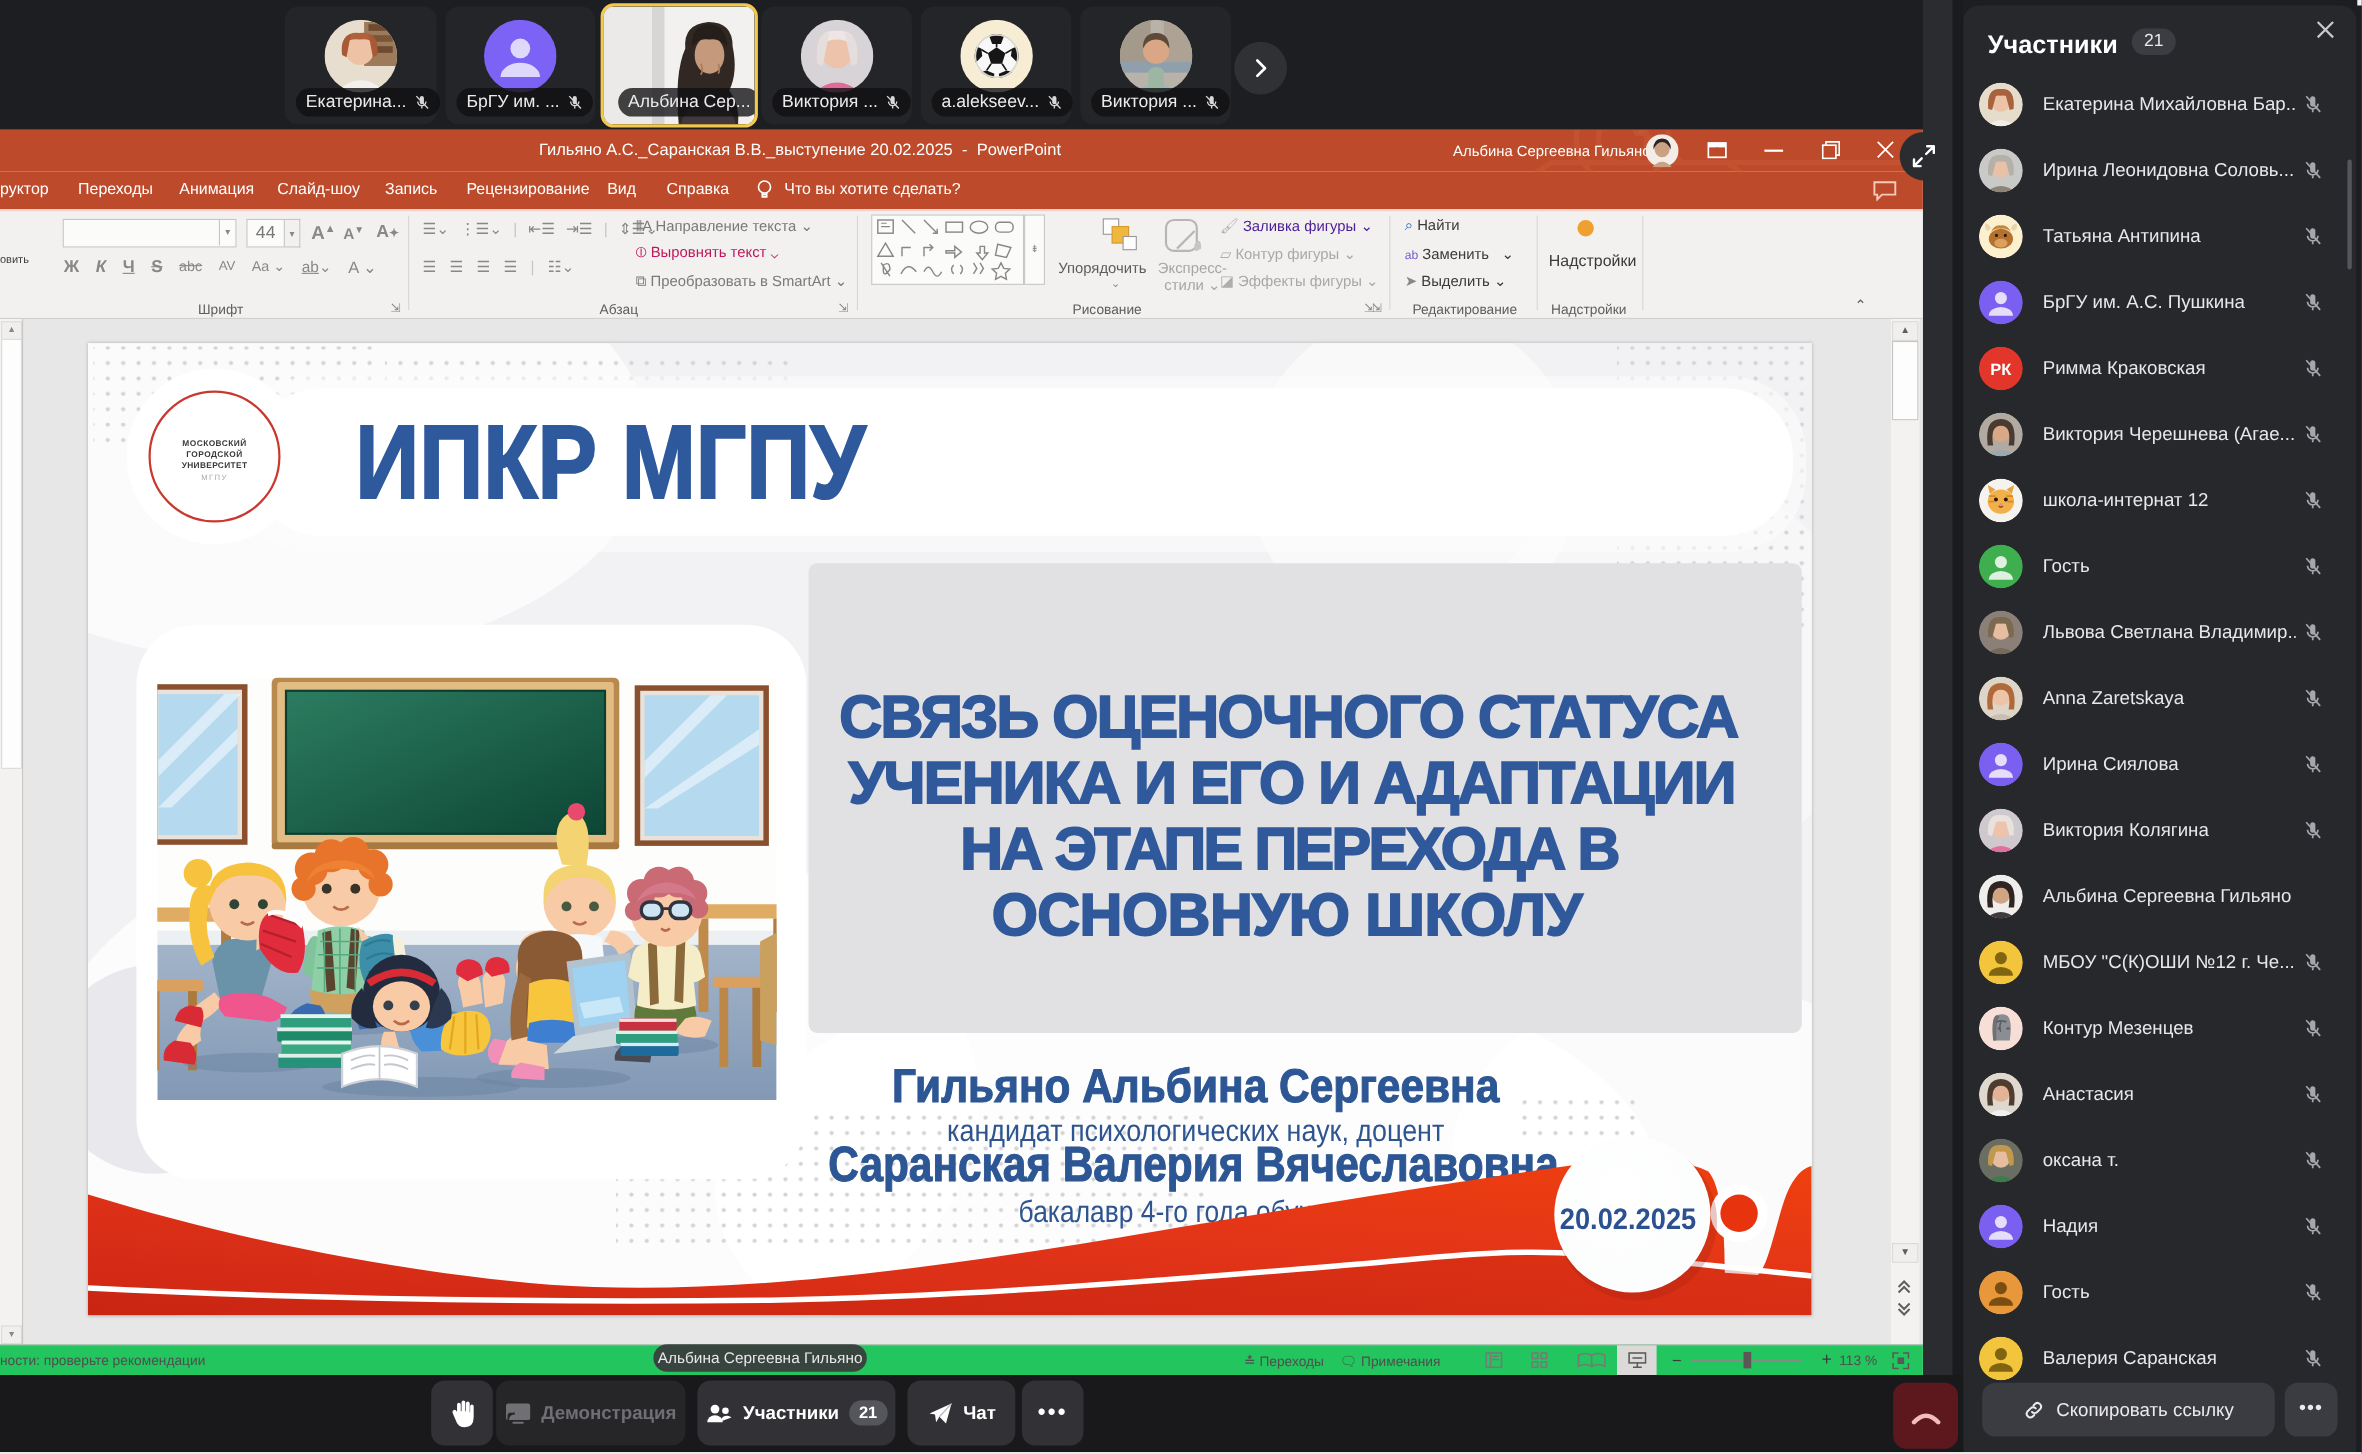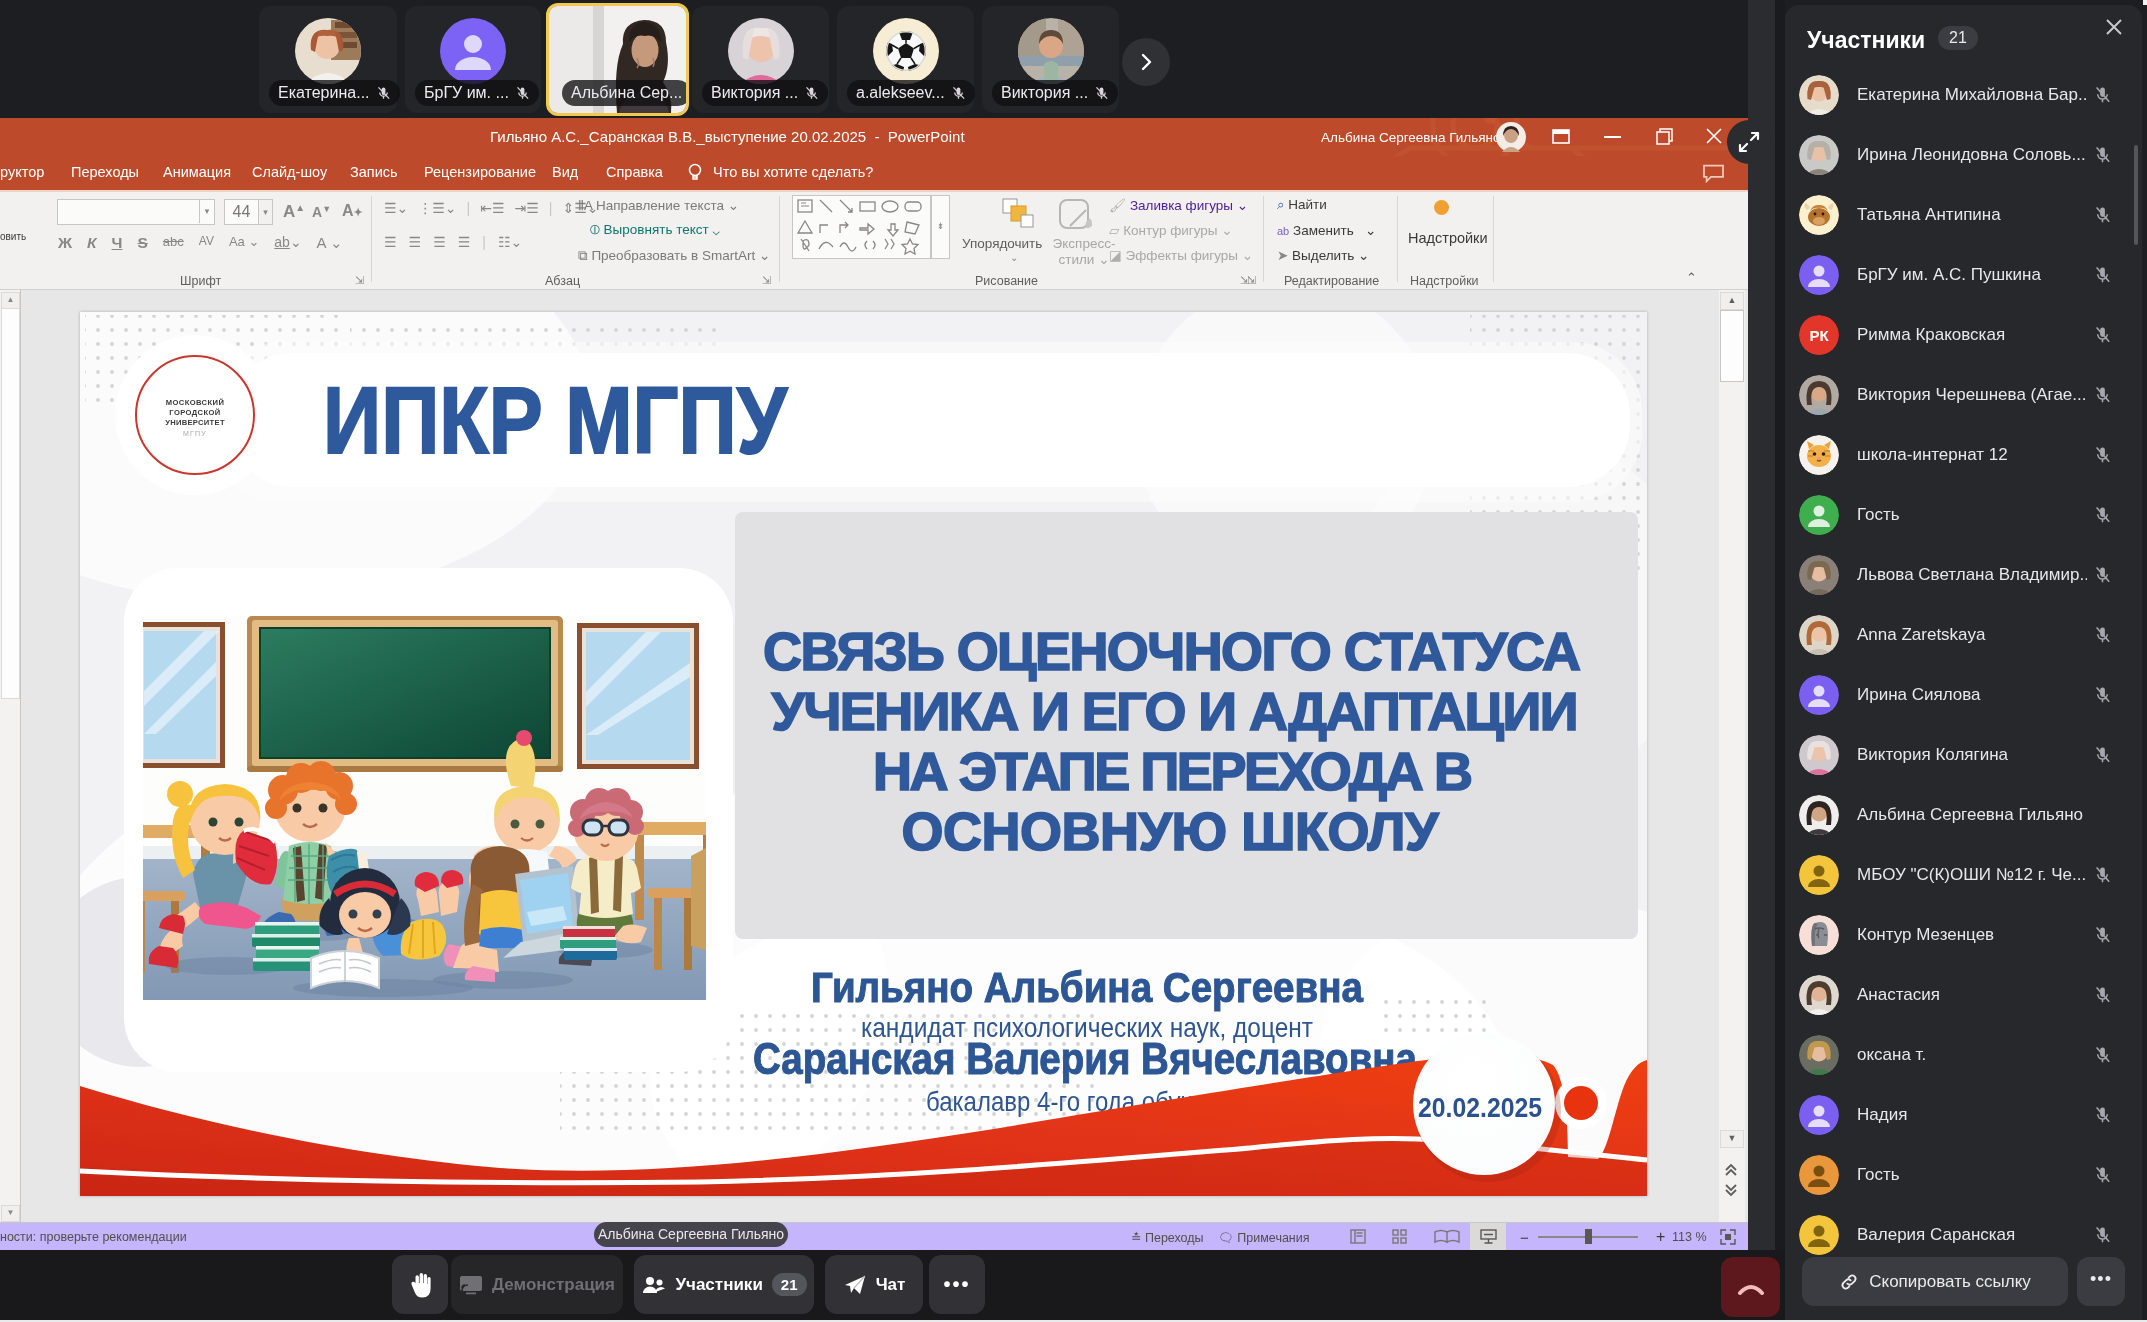--- a/index.html
+++ b/index.html
@@ -11,21 +11,21 @@
     border-radius:13px;color:#eceaee;font-size:16px;display:flex;align-items:center;padding:0 9px;gap:6px;white-space:nowrap;}
   
   #ppt{position:absolute;left:0;top:118px;width:1748px;height:1132px;background:#f2f1f0;}
   #titlebar{position:absolute;left:0;top:0;width:1748px;height:38px;background:#bd4a2a;overflow:hidden;}
   #tabrow{position:absolute;left:0;top:38px;width:1748px;height:34px;background:#bd4a2a;}
   .tab{position:absolute;top:0;height:34px;line-height:32px;color:#fff;font-size:14.5px;}
   #ribbon{position:absolute;left:0;top:72px;width:1748px;height:99px;background:#f2f1f0;border-bottom:1px solid #d2d0ce;}
   .seclbl{position:absolute;top:84px;font-size:12.5px;color:#605e5c;}
   .vsep{position:absolute;top:6px;height:86px;width:1px;background:#d8d6d4;}
   #canvas{position:absolute;left:0;top:172px;width:1748px;height:932px;background:#e7e7e7;}
-  #statusbar{position:absolute;left:0;top:1104px;width:1748px;height:28px;background:#c4b5fd;border-top:1px solid #c8c6c4;font-size:12.5px;color:#514f4d;}
+  #statusbar{position:absolute;left:0;top:1104px;width:1748px;height:28px;background:#22c55e;border-top:1px solid #c8c6c4;font-size:12.5px;color:#514f4d;}
   
   #sidebar{position:absolute;left:1785px;top:5px;width:357px;height:1317px;background:#26282c;border-radius:14px 14px 0 0;}
   .prow{position:absolute;left:0;width:357px;height:60px;}
   .pname{position:absolute;left:72px;top:50%;transform:translateY(-50%);color:#e8e7ea;font-size:17px;white-space:nowrap;max-width:230px;overflow:hidden;}
   .pav{position:absolute;left:14px;top:10px;width:40px;height:40px;border-radius:50%;overflow:hidden;}
   
   #bottombar{position:absolute;left:0;top:1250px;width:1785px;height:92px;background:#19191c;}
   .bbtn{position:absolute;top:5px;height:59px;background:#323236;border-radius:12px;color:#fff;
     font-size:17px;font-weight:bold;display:flex;align-items:center;justify-content:center;gap:9px;}
   #bottomline{position:absolute;left:0;top:1320px;width:2147px;height:2px;background:#e9e9ec;}
@@ -275,21 +275,21 @@
       </div>
       <div class="abs" style="left:384px;top:44px;color:#8a8886;font-size:14px;display:flex;gap:12px;">
         <span>☰</span>
           <span>☰</span>
           <span>☰</span>
           <span>☰</span>
           <span style="color:#c8c6c4">|</span>
           <span>☷⌄</span>
       </div>
       <div class="abs" style="left:578px;top:7px;color:#7c7a78;font-size:13.5px;">⦀A Направление текста ⌄</div>
-      <div class="abs" style="left:578px;top:32px;color:#0f766e;font-size:13.5px;margin-left:12px;">⦶ Выровнять текст ⌄</div>
+      <div class="abs" style="left:578px;top:32px;color:#be185d;font-size:13.5px;">⦶ Выровнять текст ⌄</div>
       <div class="abs" style="left:578px;top:57px;color:#7c7a78;font-size:13.5px;">⧉ Преобразовать в SmartArt ⌄</div>
       <div class="seclbl" style="left:545px;">Абзац</div>
       <div class="abs" style="left:762px;top:84px;color:#8a8886;font-size:11px;">⇲</div>
       <div class="vsep" style="left:779px;"></div>
 
       <div class="abs" style="left:792px;top:5px;width:137px;height:62px;background:#fbfbfa;border:1px solid #c8c6c4;"></div>
       <svg class="abs" style="left:795px;top:7px;" width="132" height="58" viewBox="0 0 132 58">
         <g fill="none" stroke="#8a8886" stroke-width="1.3">
           <rect x="3" y="3" width="14" height="12"></rect>
             <path d="M6 6 h5 M6 9 h8" stroke-width="1"></path>

